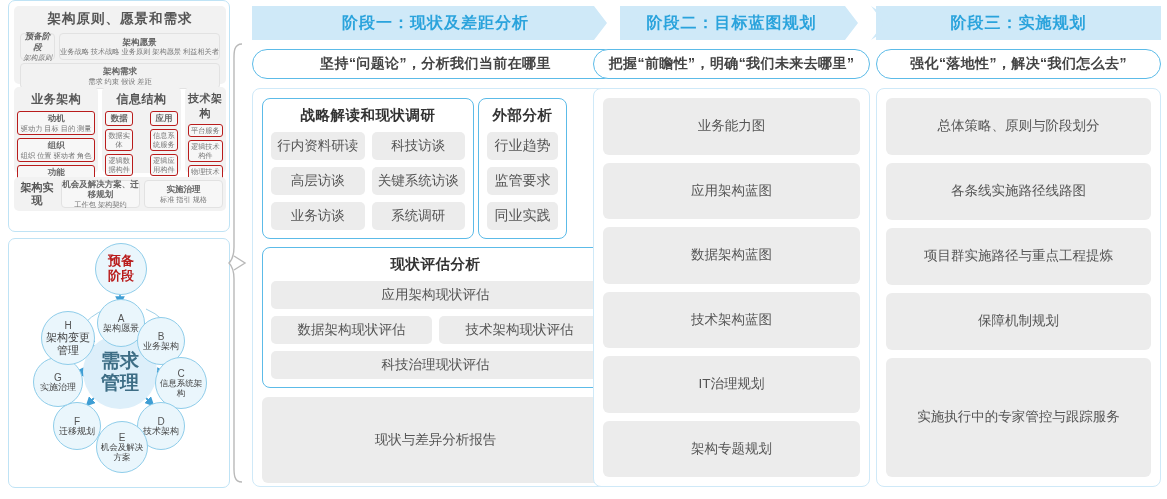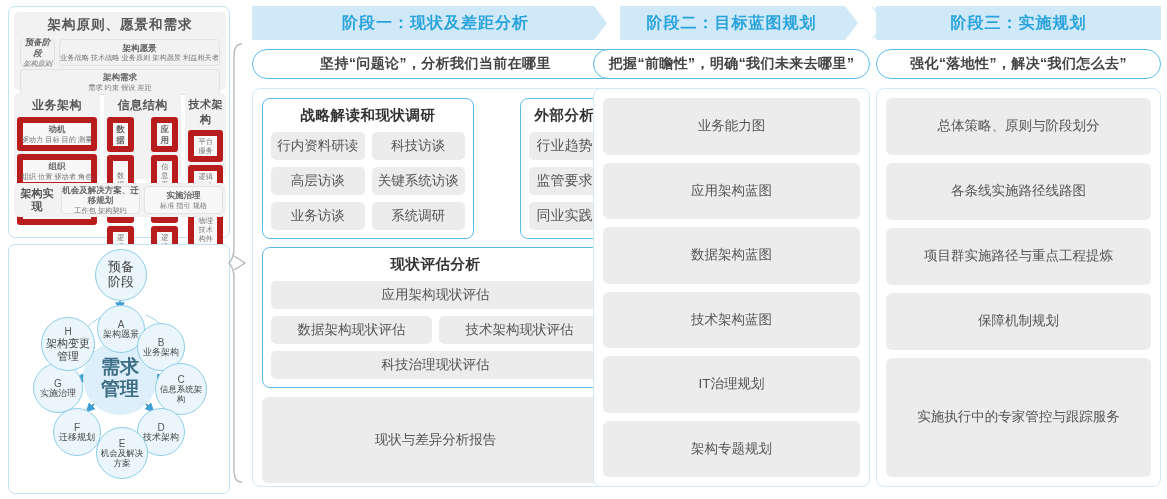--- a/index.html
+++ b/index.html
@@ -9,21 +9,21 @@
     background:#ffffff;
     font-family:"Liberation Sans","DejaVu Sans",sans-serif;
     color:#444;
     overflow:hidden;
     position:relative;
   }
   .canvas{position:relative;width:1167px;height:499px;}
 
   
   .left-col{
-    position:absolute;left:8px;top:6px;width:266px;height:488px;padding-left:6px;
+    position:absolute;left:8px;top:0;width:266px;height:488px;padding-left:6px;
   }
   .lpanel{
     border:1px solid #bfe3f5;border-radius:7px;background:#fff;
     box-sizing:border-box;
   }
   .lpanel-top{
     position:absolute;left:0;top:0;width:222px;height:232px;padding:5px;
   }
   .lpanel-bottom{
     position:absolute;left:0;top:238px;width:222px;height:250px;
@@ -51,21 +51,21 @@
   
   .secB{position:absolute;left:5px;top:86px;width:212px;height:86px;display:flex;gap:4px;}
   .colbox{background:#f2f2f2;border-radius:5px;padding:3px;box-sizing:border-box;
           display:flex;flex-direction:column;}
   .colbox .hdr{text-align:center;font-size:12px;font-weight:bold;color:#555;margin:1px 0 3px;letter-spacing:.5px;}
   .col-biz{width:86px;}
   .col-info{width:80px;}
   .col-tech{width:42px;}
   .col-inner{display:flex;gap:17px;flex:1;}
   .sub-col{flex:1;display:flex;flex-direction:column;gap:3px;}
-  .cell{background:#f7f7f7;border:6px solid #b91c1c;border-radius:3px;
+  .cell{background:#f7f7f7;border:1px solid #b91c1c;border-radius:3px;
         display:flex;flex-direction:column;align-items:center;justify-content:center;
         flex:1;box-sizing:border-box;padding:1px;}
 
   
   .secC{position:absolute;left:5px;top:176px;width:212px;height:34px;display:flex;gap:4px;align-items:stretch;}
   .secC .lab{width:40px;display:flex;align-items:center;justify-content:center;
              font-size:11px;font-weight:bold;color:#555;line-height:1.15;text-align:center;}
   .secC .bx{flex:1;background:#f7f7f7;border:1px solid #e2e2e2;border-radius:4px;
             display:flex;flex-direction:column;align-items:center;justify-content:center;}
 
@@ -76,21 +76,21 @@
     background:#eaf6fc;border:1px solid #8fcdea;
     display:flex;flex-direction:column;align-items:center;justify-content:center;
     text-align:center;color:#3f3f3f;line-height:1.1;
   }
   .node .n-id{font-size:10px;color:#555;}
   .node .n-tx{font-size:9px;color:#444;}
   .node-center{
     background:#ddeffa;border:none;
     font-size:19px;font-weight:bold;color:#3d6d85;line-height:1.15;
   }
-  .node-prep{font-size:13px;font-weight:normal;color:#404040;line-height:1.15;}
+  .node-prep{font-size:13px;font-weight:bold;color:#b91c1c;line-height:1.15;}
 
   
   .brace{position:absolute;left:228px;top:42px;width:22px;height:442px;}
 
   
   .phase{position:absolute;top:6px;}
   .ph1{left:252px;width:367px;}
   .ph2{left:593px;width:277px;}
   .ph3{left:876px;width:285px;}
 
@@ -139,21 +139,21 @@
     background:#ececec;border-radius:5px;
     display:flex;align-items:center;justify-content:center;
     font-size:13.5px;color:#555;white-space:nowrap;box-sizing:border-box;
   }
 
   .row2{display:flex;gap:7px;margin-bottom:7px;}
   .row2 > .chip{flex:1;height:28px;}
   .row1{display:flex;margin-bottom:0;}
   .row1 > .chip{flex:1;height:28px;}
 
-  .grid-top{display:flex;gap:20px;justify-content:space-between;}
+  .grid-top{display:flex;gap:4px;}
   .grid-top .left-card{width:212px;}
   .grid-top .right-card{width:89px;}
   .right-card .chip{height:28px;margin-bottom:7px;font-size:14px;}
   .right-card .chip:last-child{margin-bottom:0;}
 
   .stack-chip{
     background:#ececec;border-radius:6px;width:100%;
     display:flex;align-items:center;justify-content:center;
     font-size:13.5px;color:#555;box-sizing:border-box;white-space:nowrap;
   }

